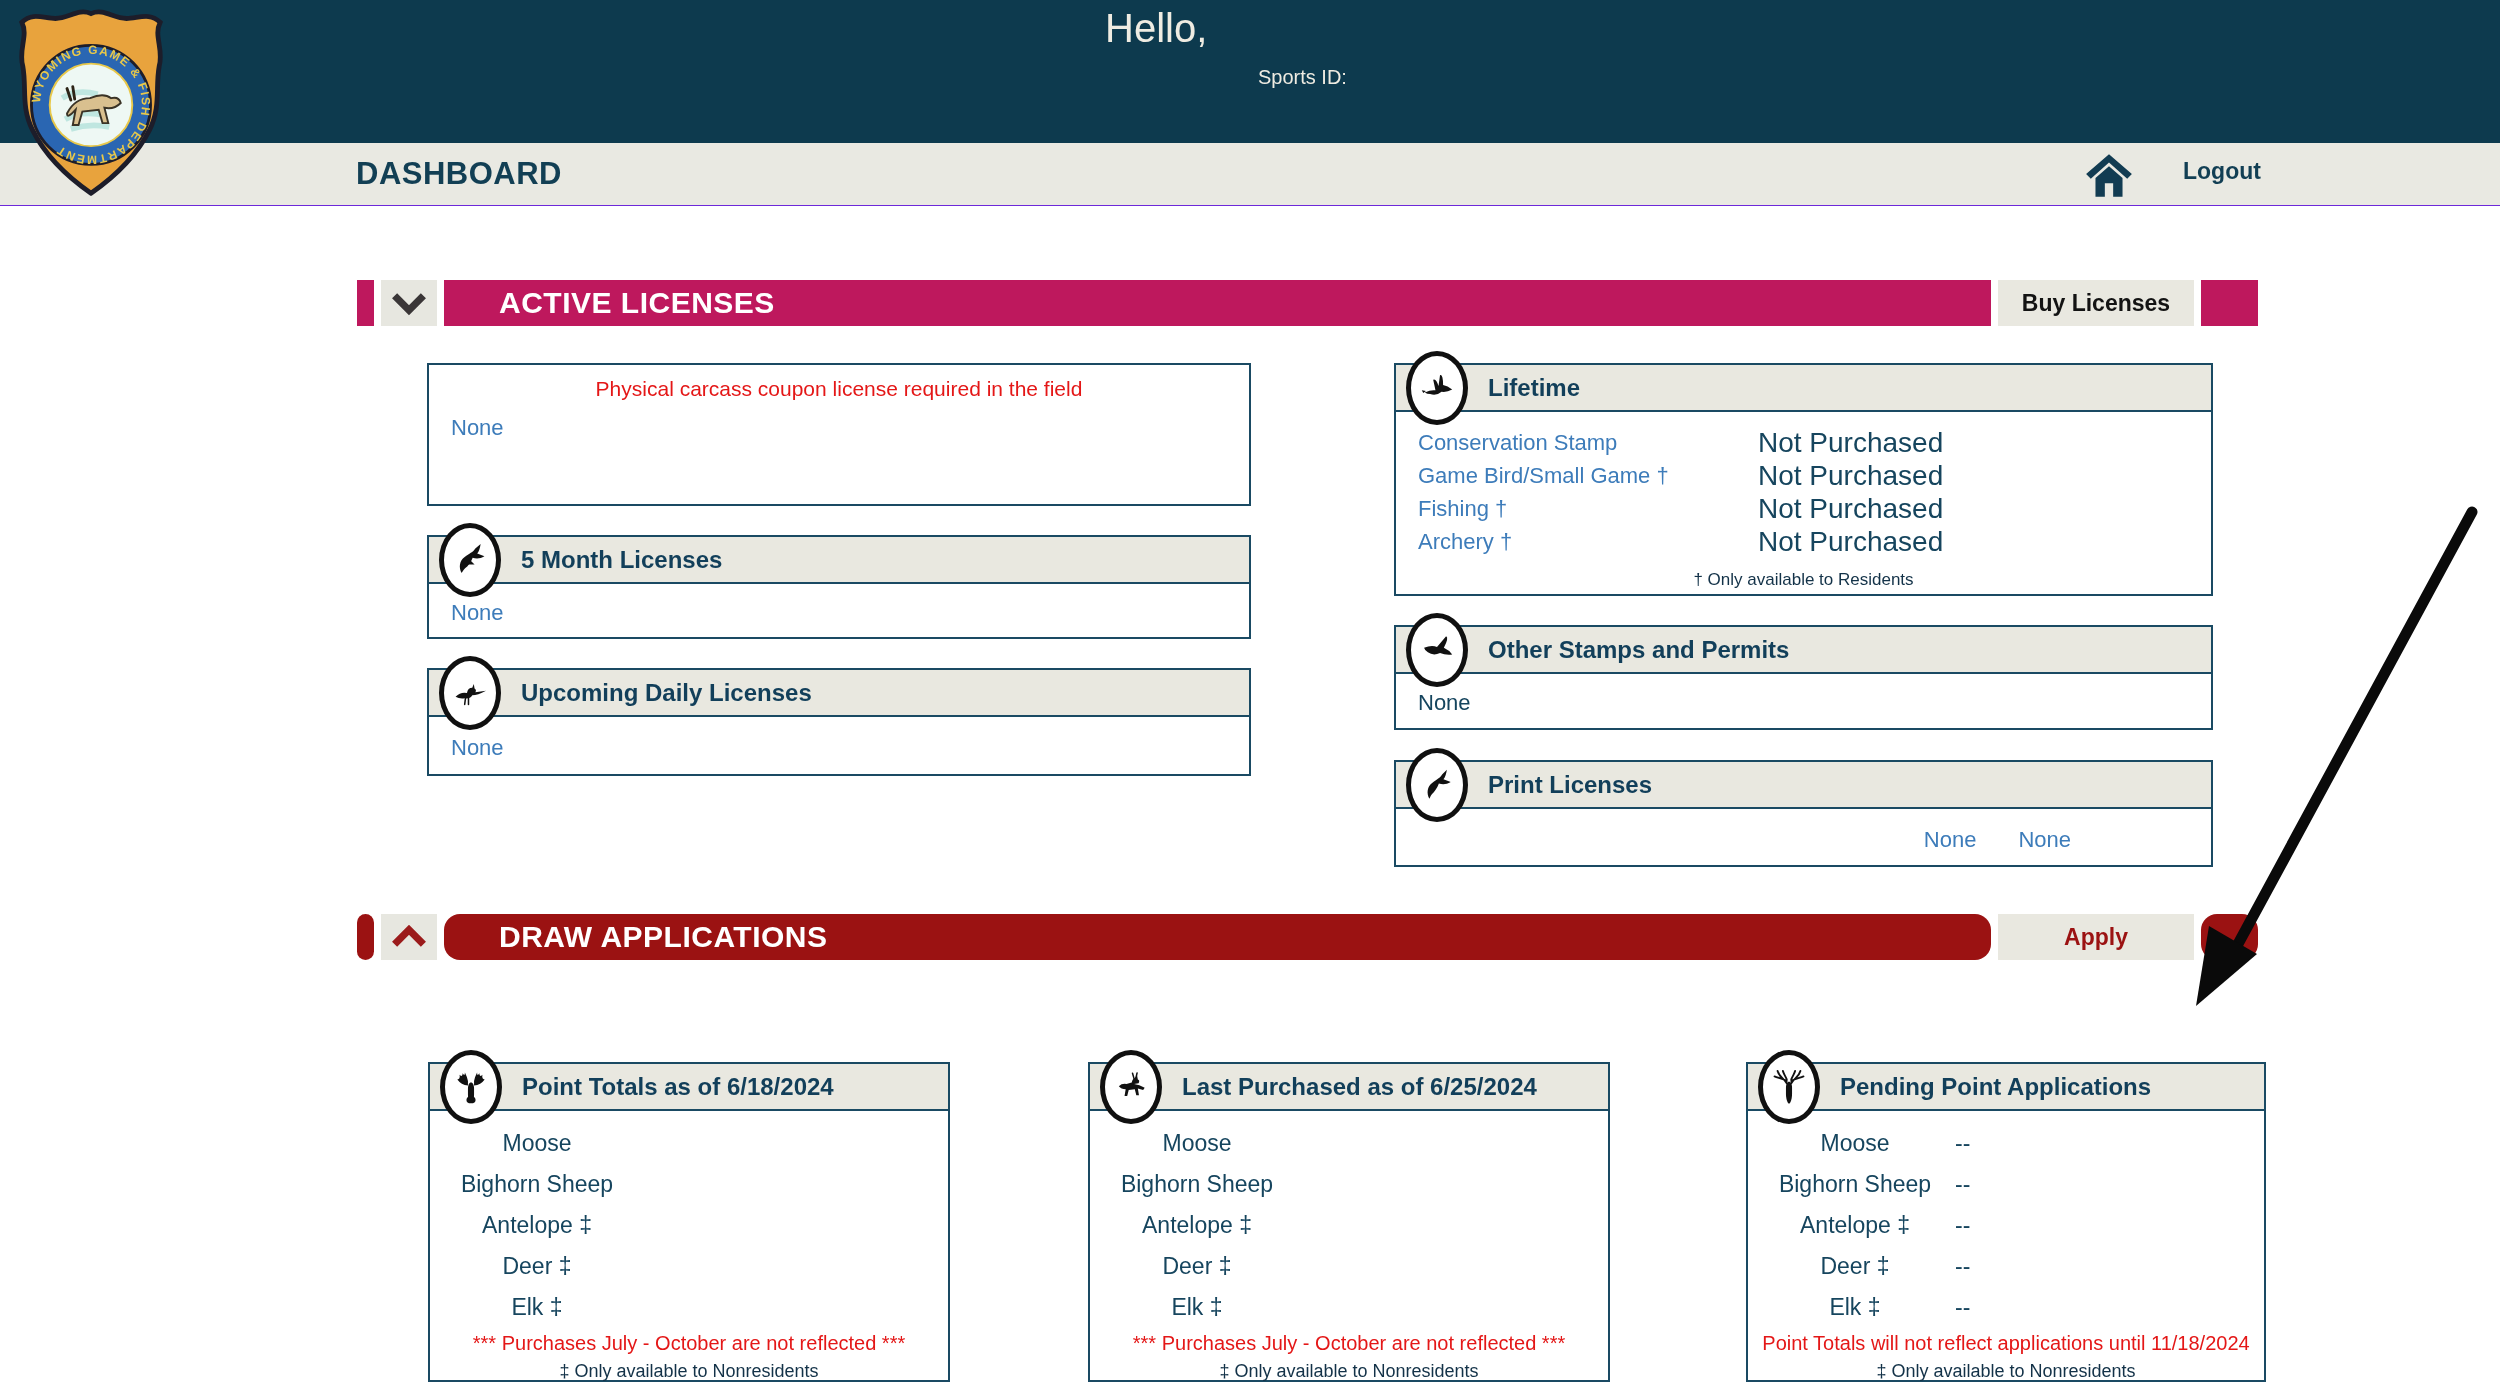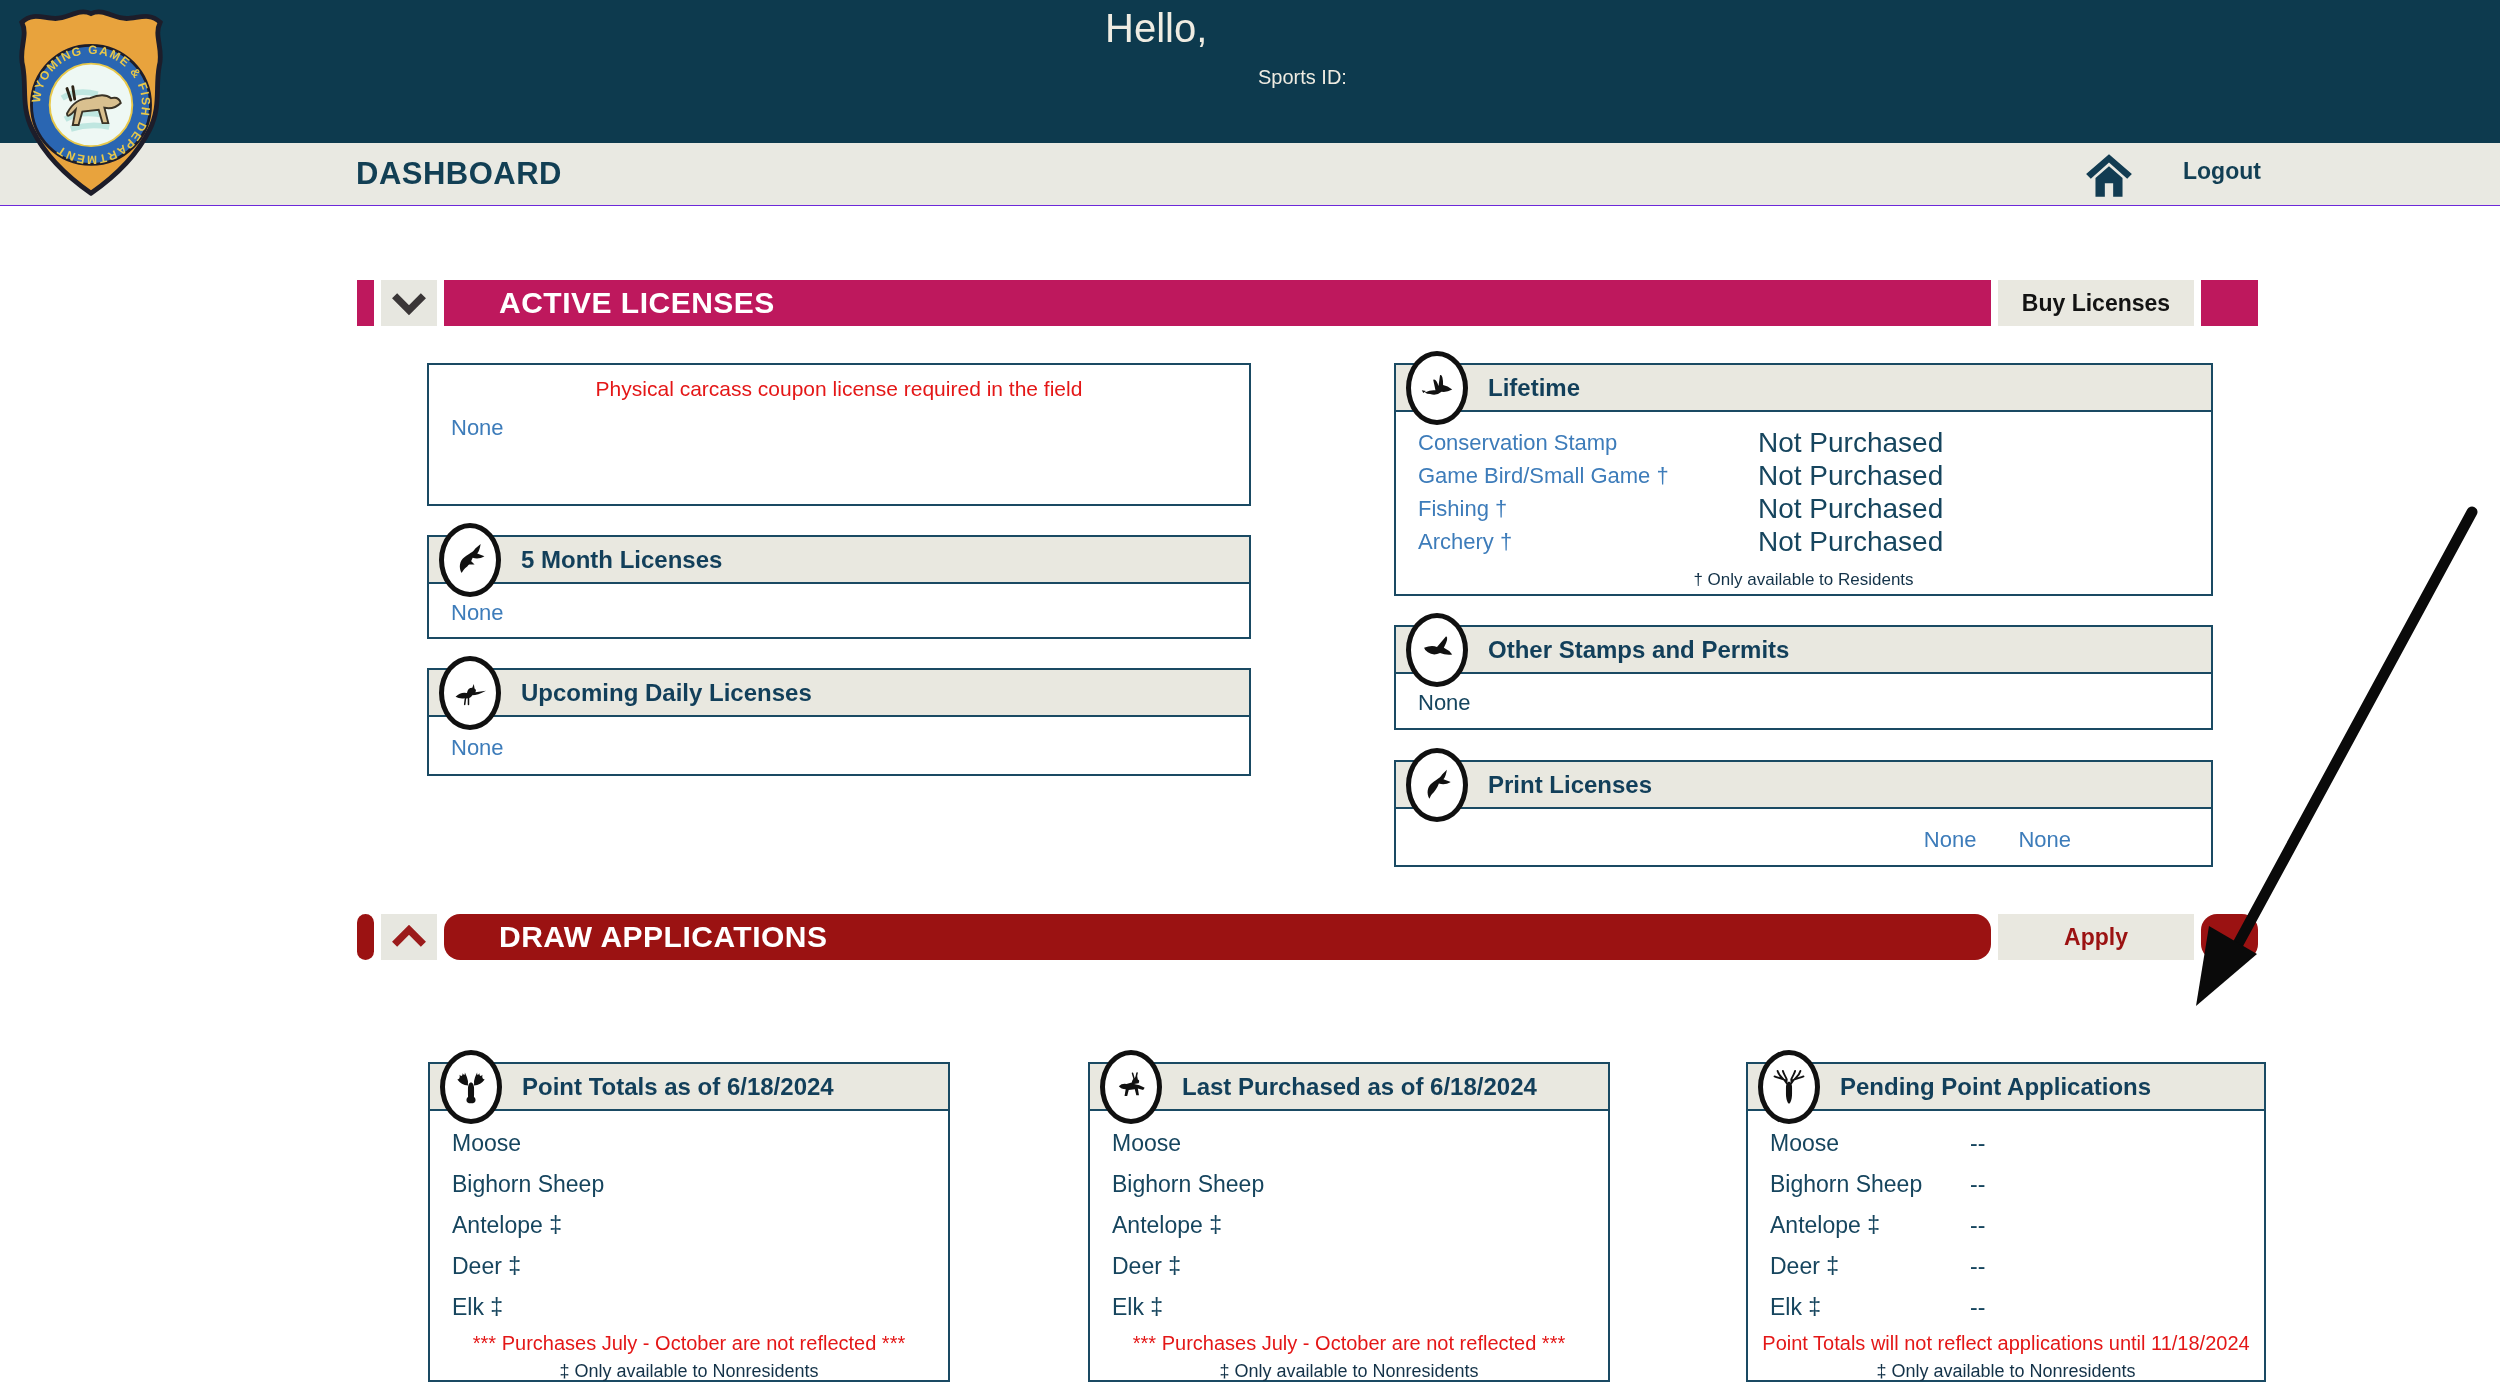--- a/index.html
+++ b/index.html
@@ -50,21 +50,21 @@
   .none-link{color:#3d7cba;font-size:22px;margin-left:22px;cursor:pointer;display:inline-block;}
   .lt-row{display:flex;padding-left:22px;height:33px;align-items:center;}
   .lt-label{width:340px;color:#3d7cba;font-size:22px;cursor:pointer;}
   .lt-value{color:#16455e;font-size:28px;}
   .lt-foot{color:#133248;font-size:17px;text-align:center;margin-top:12px;}
   .plain-none{color:#16455e;font-size:22px;margin-left:22px;margin-top:16px;font-weight:400;}
   .print-links{display:flex;justify-content:flex-end;gap:42px;padding-right:140px;margin-top:18px;}
   .print-links span{color:#3d7cba;font-size:22px;cursor:pointer;}
 
   
-  .pt-row{display:flex;padding-left:22px;height:41px;align-items:center;}
+  .pt-row{display:flex;padding-left:7px;height:41px;align-items:center;text-align:center;}
   .pt-label{width:200px;color:#16455e;font-size:23px;}
   .pt-value{color:#16455e;font-size:23px;}
   .pt-body{padding-top:12px;}
   .pt-warning{color:#e41717;font-size:20px;text-align:center;margin-top:4px;}
   .pt-foot{color:#133248;font-size:18px;text-align:center;margin-top:6px;}
 
   .annotation-arrow{position:absolute;left:0;top:0;width:2500px;height:1385px;pointer-events:none;z-index:9;}
 </style>
 </head>
 <body>
@@ -274,21 +274,21 @@
   </div>
 
   <div class="card" style="left:1088px;top:1062px;width:518px;height:316px;">
     <div class="card-head">
       <span class="icon-badge">
         <svg viewBox="0 0 100 100">
           <path d="M58 28 L54 14 M63 26 L66 13" stroke="#111" stroke-width="4" stroke-linecap="round"></path>
           <path d="M18 48 Q26 40 38 42 L52 38 Q54 28 60 26 L66 20 L68 30 Q74 32 70 40 L58 42 Q72 44 86 52 L82 58 L68 54 L71 72 L64 72 L60 56 L44 58 L40 74 L33 74 L36 56 Q24 56 18 48 Z" fill="#111"></path>
         </svg>
       </span>
-      <span class="card-title">Last Purchased as of 6/18/2024</span>
+      <span class="card-title">Last Purchased as of 6/25/2024</span>
     </div>
     <div class="card-body pt-body">
       <div class="pt-row">
           <span class="pt-label">Moose</span>
         </div>
       <div class="pt-row">
           <span class="pt-label">Bighorn Sheep</span>
         </div>
       <div class="pt-row">
           <span class="pt-label">Antelope ‡</span>

